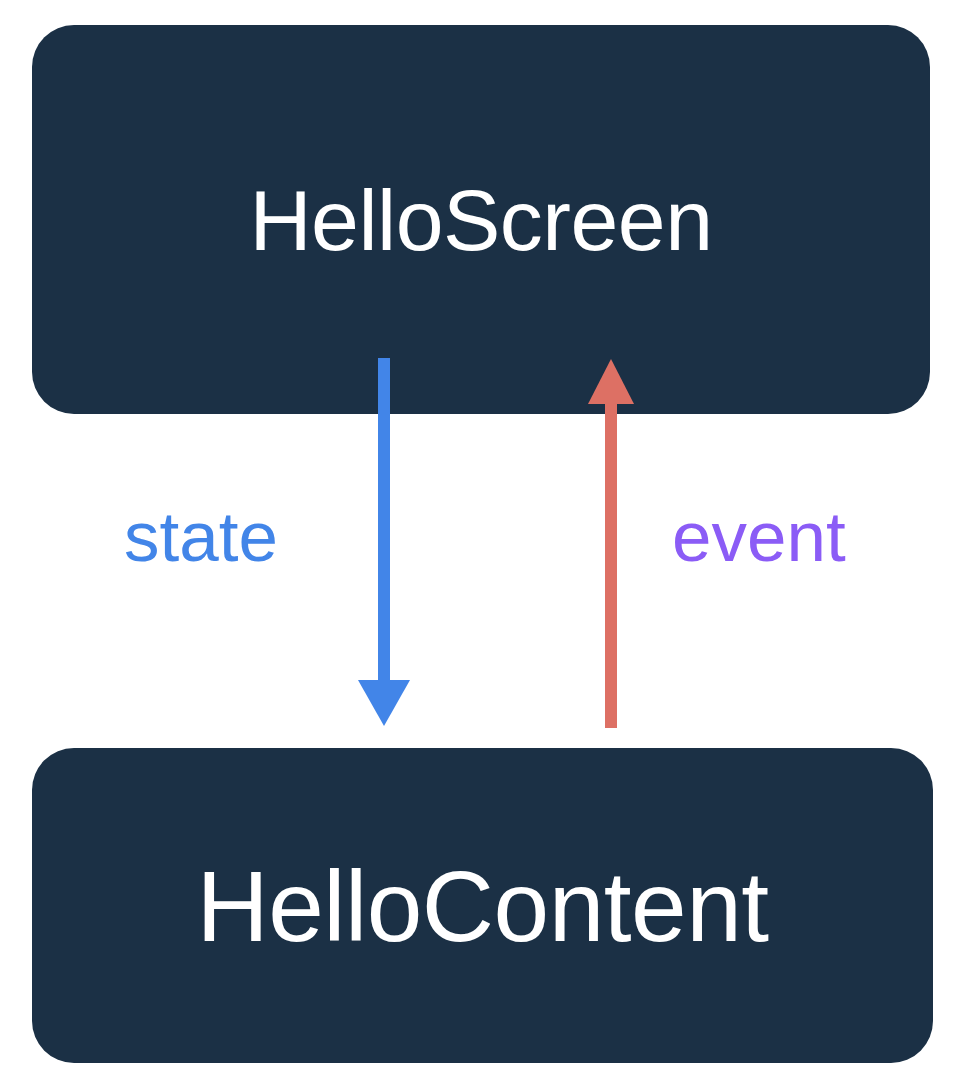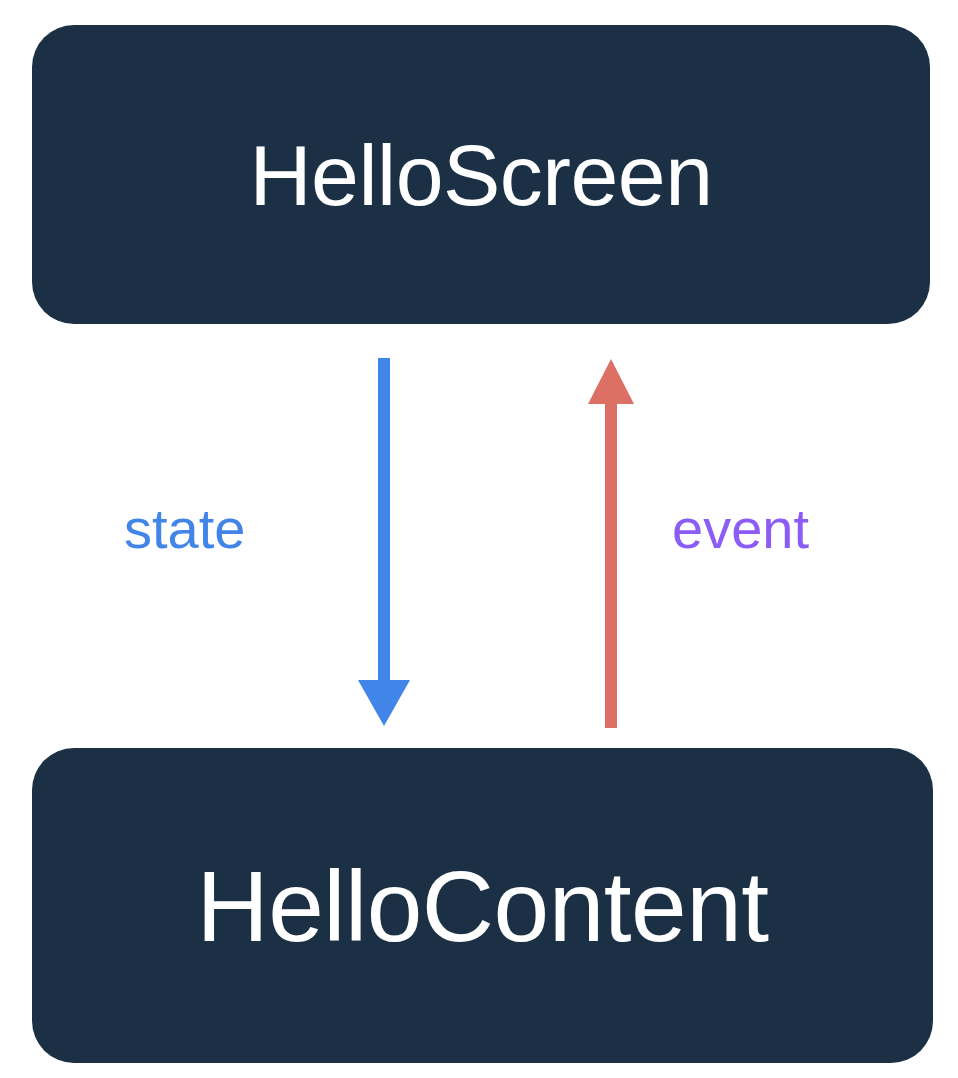--- a/index.html
+++ b/index.html
@@ -35,21 +35,21 @@
     font-weight: 400;
     letter-spacing: -0.5px;
     line-height: 1;
     white-space: nowrap;
   }
 
   #node-screen {
     left: 32px;
     top: 25px;
     width: 898px;
-    height: 299px;
+    height: 389px;
   }
   #node-screen .node-label { font-size: 86px; }
 
   #node-content {
     left: 32px;
     top: 748px;
     width: 901px;
     height: 315px;
   }
   #node-content .node-label { font-size: 100px; }
@@ -62,21 +62,21 @@
     width: 958px;
     height: 1078px;
     pointer-events: none;
   }
 
   
   .edge-label {
     position: absolute;
     font-family: "Liberation Sans", sans-serif;
     font-weight: 400;
-    font-size: 56px;
+    font-size: 71px;
     line-height: 1;
     white-space: nowrap;
   }
   #label-state {
     left: 124px;
     top: 501px;
     color: #4285e8;
   }
   #label-event {
     left: 672px;

